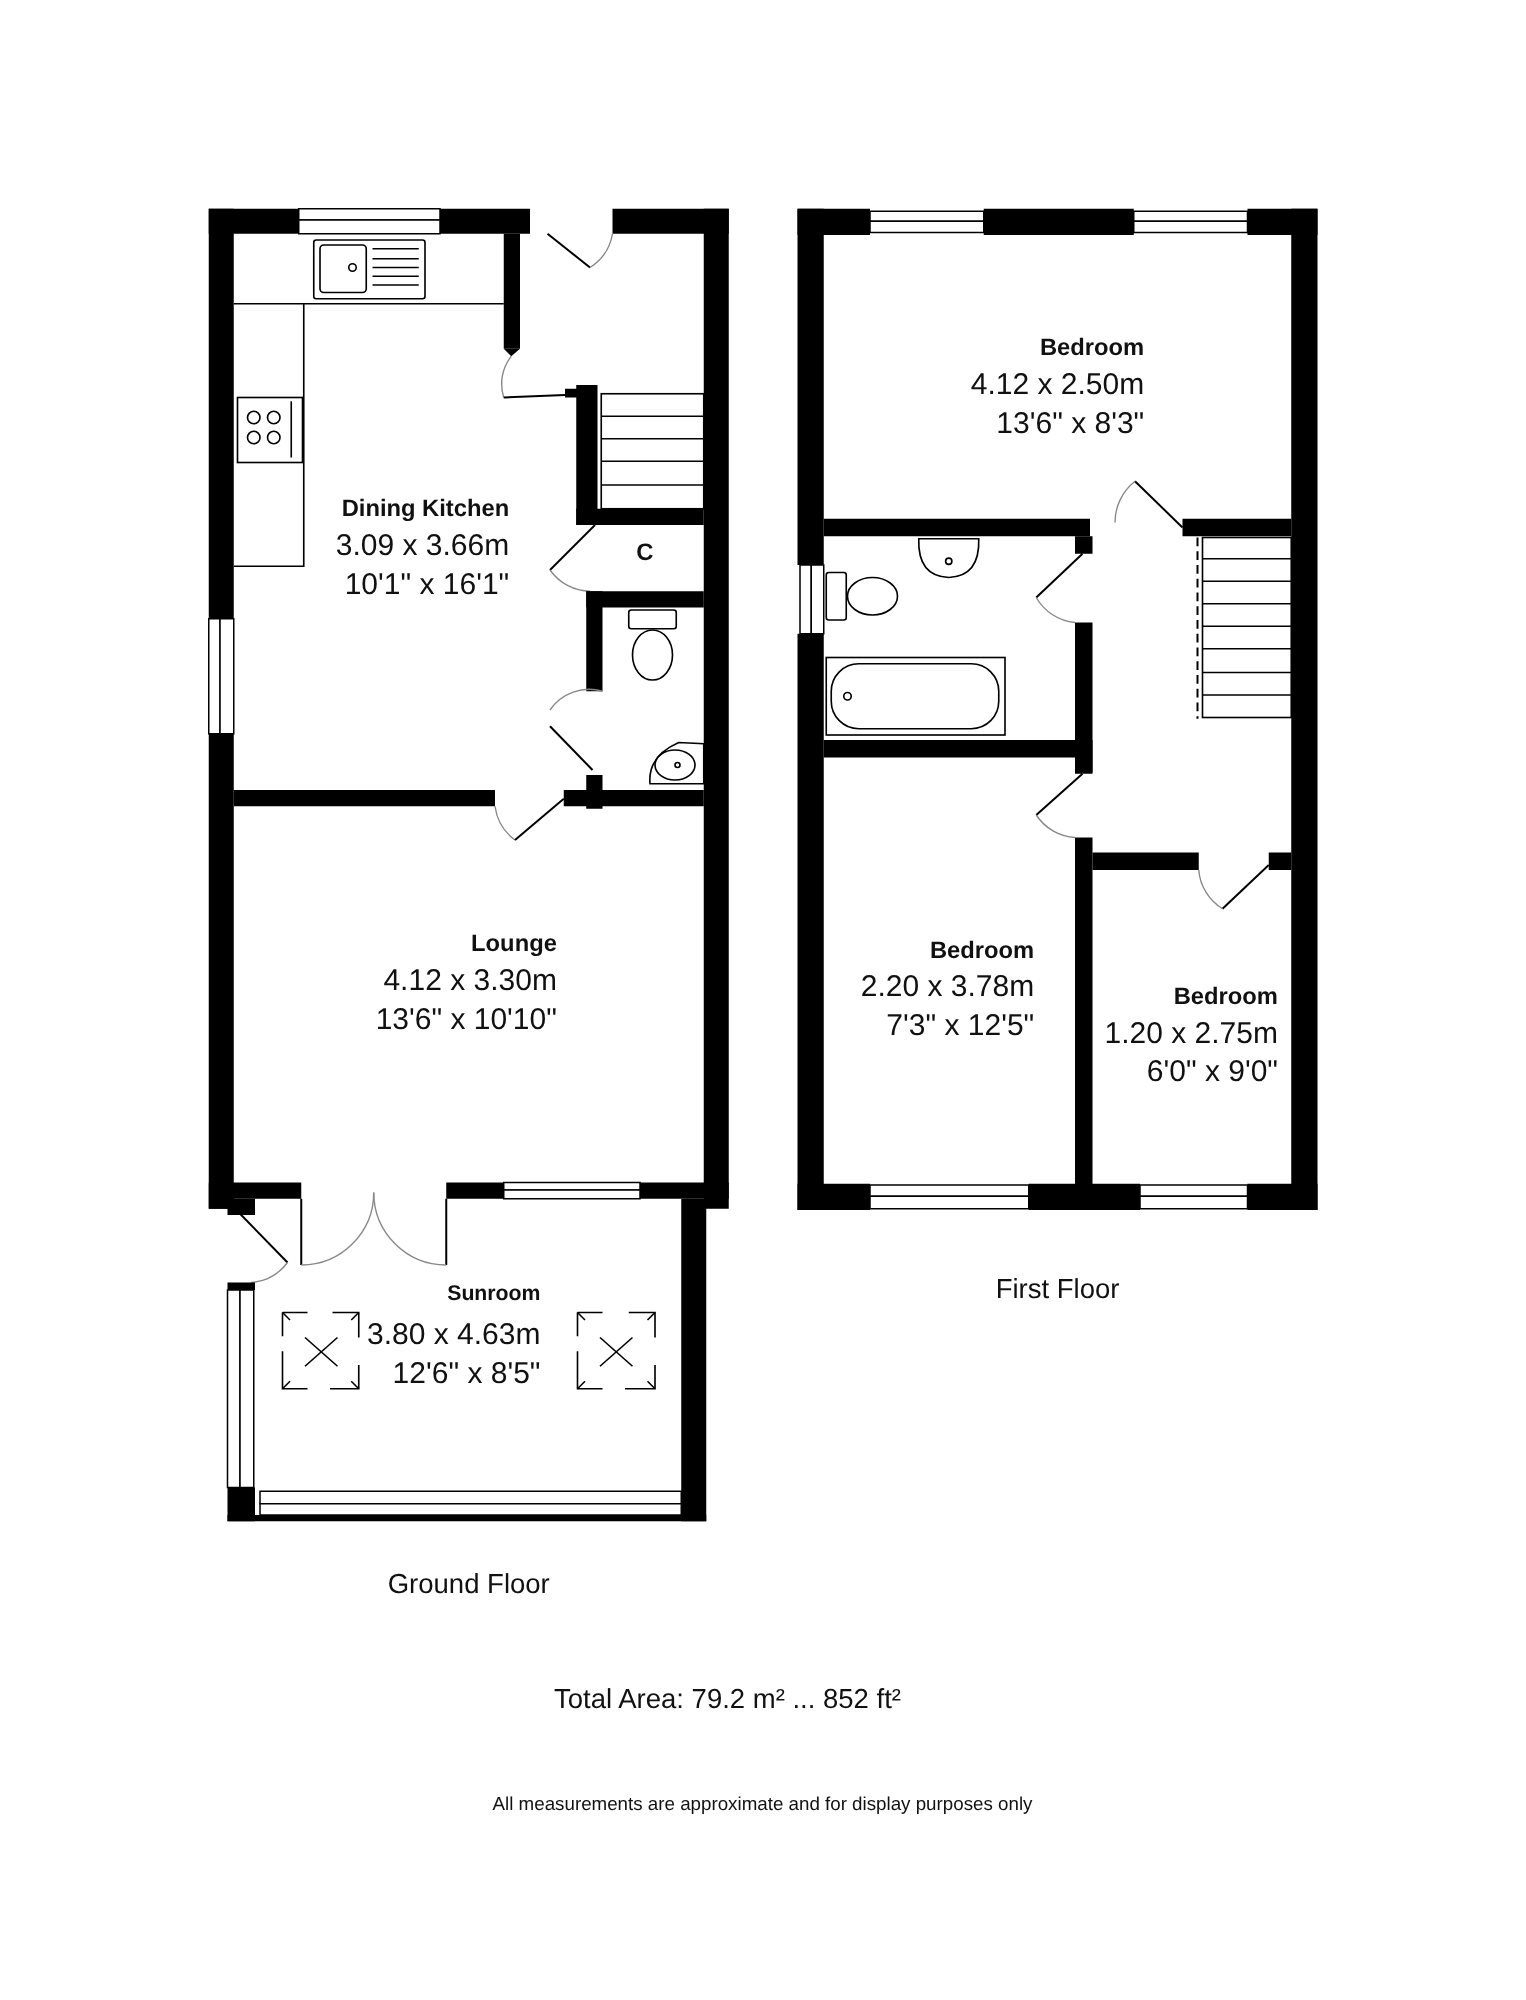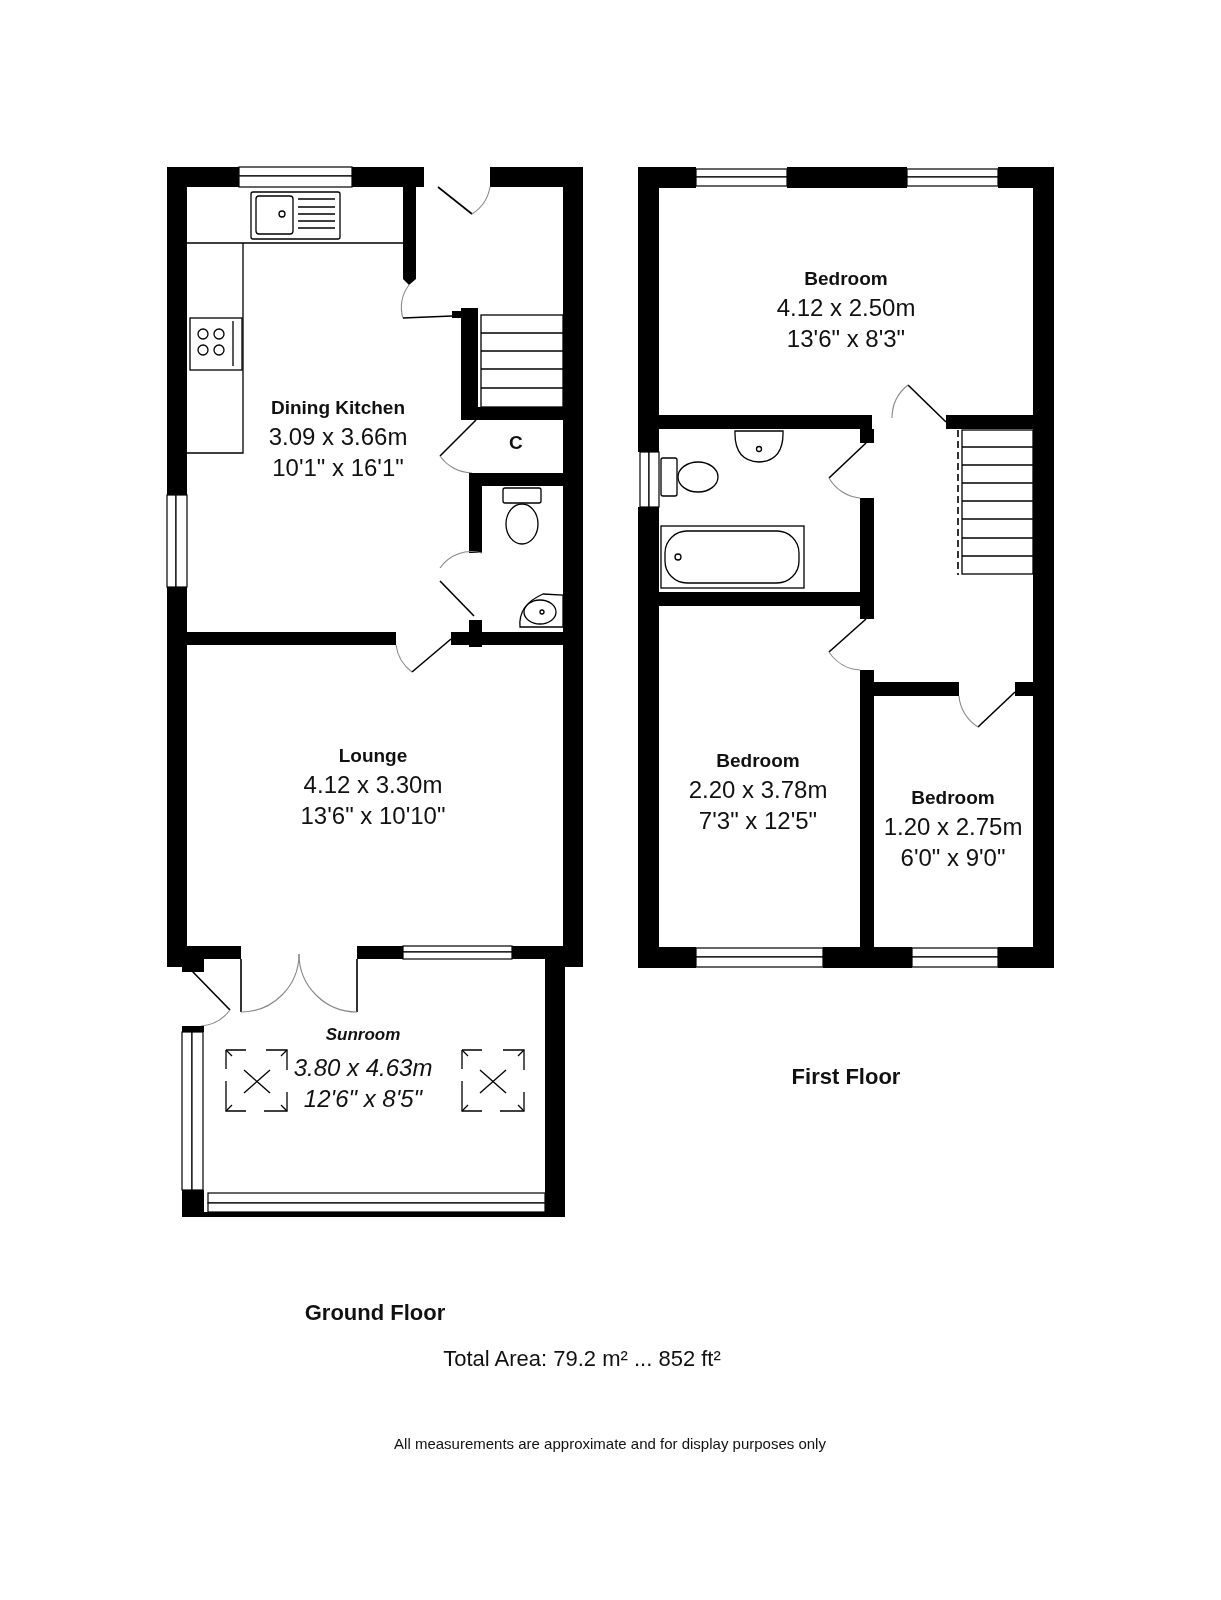--- a/index.html
+++ b/index.html
@@ -6,25 +6,25 @@
   body { width:1221px; height:1600px; position:relative; overflow:hidden; font-family:"Liberation Sans", sans-serif; color:#111; }
   svg.plan { position:absolute; left:0; top:0; }
   .w { fill:#000; }
   .win { fill:#fff; stroke:#000; stroke-width:1.2; }
   .fix { fill:#fff; stroke:#000; stroke-width:1.3; }
   .thin { fill:none; stroke:#000; stroke-width:1.3; }
   .arc { fill:none; stroke:#888; stroke-width:1.1; }
   .door { stroke:#000; stroke-width:1.6; fill:none; }
   .stair { fill:none; stroke:#000; stroke-width:1.3; }
   .dash { fill:none; stroke:#000; stroke-width:1.6; stroke-dasharray:7 4; }
-  .lbl { position:absolute; text-align:center; transform:translateX(-50%); white-space:nowrap; line-height:1.3; }
+  .lbl { position:absolute; text-align:right; transform:translateX(-50%); white-space:nowrap; line-height:1.3; }
   .lbl .name { font-weight:bold; font-size:19px; display:block; }
   .lbl .dim { font-size:24px; display:block; }
   .lbl.small .name { font-size:17px; }
-  .floor-title { position:absolute; font-weight:bold; font-size:22px; transform:translateX(-50%); white-space:nowrap;margin-top:46px; }
+  .floor-title { position:absolute; font-weight:normal; font-size:22px; transform:translateX(-50%); white-space:nowrap; }
   .total { position:absolute; left:582px; top:1346px; transform:translateX(-50%); font-size:22px; white-space:nowrap; }
   .disclaimer { position:absolute; left:610px; top:1435px; transform:translateX(-50%); font-size:15px; white-space:nowrap; }
   .c-lbl { position:absolute; font-weight:bold; font-size:19px; }
 </style>
 </head>
 <body>
 
 <svg class="plan" width="1221" height="1600" viewBox="0 0 1221 1600">
 
   <g>
@@ -256,21 +256,21 @@
   <span class="name">Dining Kitchen</span>
   <span class="dim">3.09 x 3.66m</span>
   <span class="dim">10'1" x 16'1"</span>
 </div>
 <div class="c-lbl" style="left:509px; top:432px;">C</div>
 <div class="lbl" style="left:373px; top:744px;">
   <span class="name">Lounge</span>
   <span class="dim">4.12 x 3.30m</span>
   <span class="dim">13'6" x 10'10"</span>
 </div>
-<div class="lbl small" style="left:363px; top:1024px;font-style:italic;">
+<div class="lbl small" style="left:363px; top:1024px;">
   <span class="name" style="margin-bottom:6px;">Sunroom</span>
   <span class="dim">3.80 x 4.63m</span>
   <span class="dim">12'6" x 8'5"</span>
 </div>
 <div class="floor-title" style="left:375px; top:1254px;">Ground Floor</div>
 
 <div class="lbl" style="left:846px; top:267px;">
   <span class="name">Bedroom</span>
   <span class="dim">4.12 x 2.50m</span>
   <span class="dim">13'6" x 8'3"</span>

